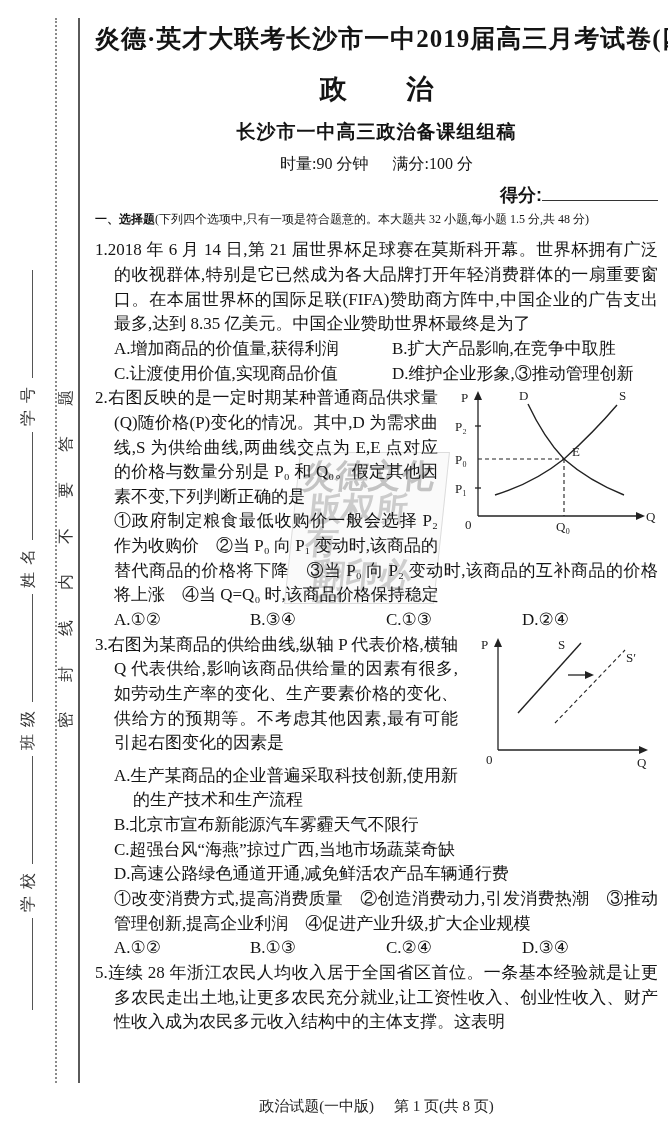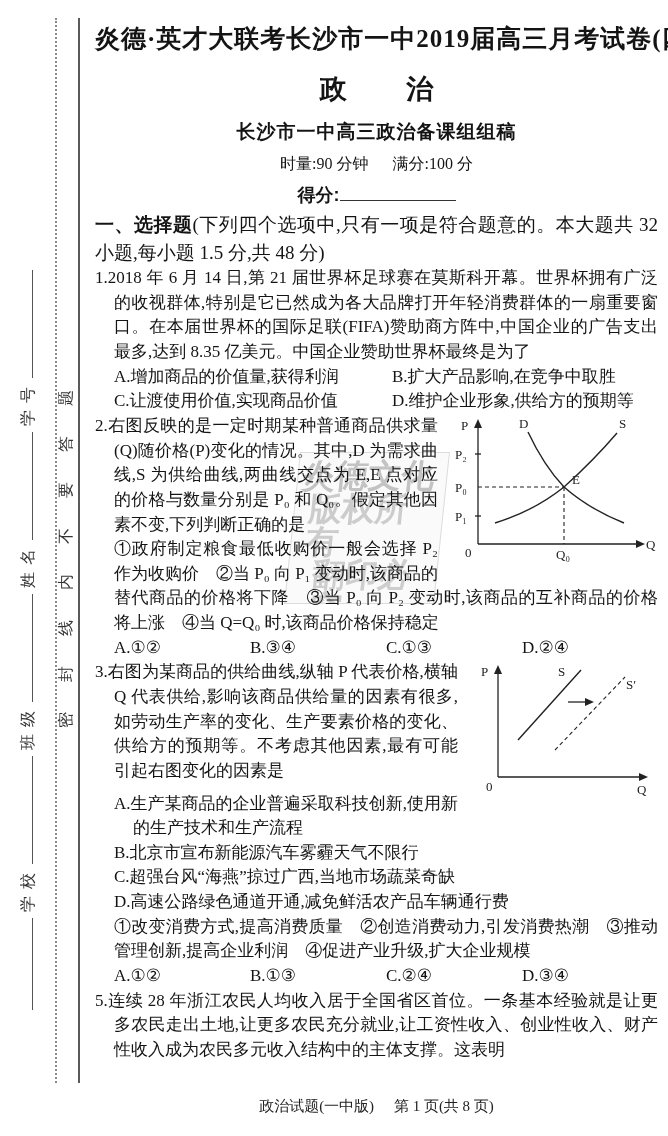--- a/index.html
+++ b/index.html
@@ -51,25 +51,25 @@
     margin:16px 0 0;text-align:center;font-size:27px;font-weight:bold;
     font-family:"Liberation Sans","DejaVu Sans",sans-serif;
     letter-spacing:2.2em;text-indent:2.2em;
   }
   .subtitle{
     margin:12px 0 0;text-align:center;font-size:19px;font-weight:bold;
     font-family:"Liberation Sans","DejaVu Sans",sans-serif;letter-spacing:1px;
   }
   .meta{margin:9px 0 0;text-align:center;font-size:16px;}
   .meta span{margin:0 10px;}
-  .score-row{margin:8px 0 2px;text-align:center;font-size:18px;}
+  .score-row{margin:8px 0 2px;text-align:right;font-size:18px;}
   .score-label{font-weight:bold;font-family:"Liberation Sans","DejaVu Sans",sans-serif;}
   .score-blank{display:inline-block;width:116px;height:14px;border-bottom:1.5px solid #333;}
 
-  .section-head{margin:4px 0 0;font-size:19px;line-height:1.45;text-align:justify;}
+  .section-head{margin:4px 0 10px;font-size:12px;line-height:1.45;text-align:justify;}
   .section-head b{font-family:"Liberation Sans","DejaVu Sans",sans-serif;}
 
   .question{clear:both;margin:0;font-size:17px;line-height:1.45;}
   .stem{margin:0;padding-left:19px;text-indent:-19px;text-align:justify;}
   .stmts{margin:0 0 0 19px;text-align:justify;}
   .opts-grid{display:grid;grid-template-columns:278px 1fr;margin-left:19px;}
   .opts-row{display:flex;margin-left:19px;}
   .opts-row span{width:25%;}
   .opts-list{margin-left:19px;margin-top:8px;}
   .opts-list div{padding-left:19px;text-indent:-19px;text-align:justify;}
@@ -123,21 +123,21 @@
     </div>
 
     <p class="section-head"><b>一、选择题</b><span>(下列四个选项中,只有一项是符合题意的。本大题共 32 小题,每小题 1.5 分,共 48 分)</span></p>
 
     <div class="question">
       <p class="stem">1.2018 年 6 月 14 日,第 21 届世界杯足球赛在莫斯科开幕。世界杯拥有广泛的收视群体,特别是它已然成为各大品牌打开年轻消费群体的一扇重要窗口。在本届世界杯的国际足联(FIFA)赞助商方阵中,中国企业的广告支出最多,达到 8.35 亿美元。中国企业赞助世界杯最终是为了</p>
       <div class="opts-grid">
         <span>A.增加商品的价值量,获得利润</span>
         <span>B.扩大产品影响,在竞争中取胜</span>
         <span>C.让渡使用价值,实现商品价值</span>
-        <span>D.维护企业形象,供给方的预期等</span>
+        <span>D.维护企业形象,③推动管理创新</span>
       </div>
     </div>
 
     <div class="question">
       <div class="fig">
         <svg width="210" height="152" viewBox="0 0 210 152">
           <line class="ax" x1="30" y1="8" x2="30" y2="128"></line>
           <polygon class="ah" points="26,12 30,3 34,12"></polygon>
           <line class="ax" x1="30" y1="128" x2="192" y2="128"></line>
           <polygon class="ah" points="188,124 197,128 188,132"></polygon>

